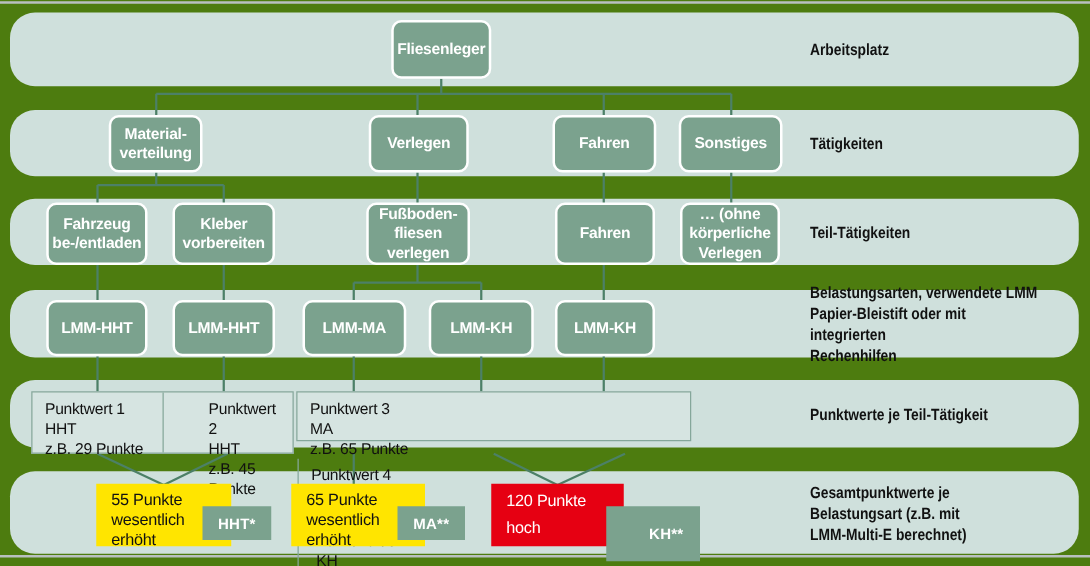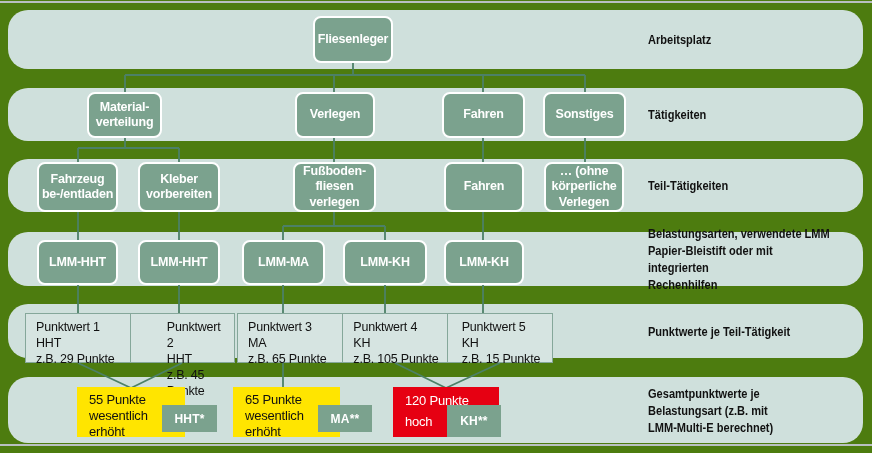--- a/index.html
+++ b/index.html
@@ -114,21 +114,21 @@
   <div class="node" style="left:444px;top:240px;width:80px;height:45px;">LMM-KH</div>
 
   <div class="cellgroup" style="left:25px;top:313px;width:210px;height:50px;">
     <div class="cell" style="width:105px;">Punktwert 1
 HHT
 z.B. 29 Punkte</div>
     <div class="cell" style="width:105px;padding-left:36px;">Punktwert 2
 HHT
 z.B. 45 Punkte</div>
   </div>
-  <div class="cellgroup" style="left:237px;top:313px;width:316px;height:50px;">
+  <div class="cellgroup" style="left:237px;top:313px;width:316px;height:40px;flex-direction:column;">
     <div class="cell" style="width:105px;">Punktwert 3
 MA
 z.B. 65 Punkte</div>
     <div class="cell" style="width:105px;">Punktwert 4
 KH
 z.B. 105 Punkte</div>
     <div class="cell" style="width:106px;padding-left:14px;">Punktwert 5
 KH
 z.B. 15 Punkte</div>
   </div>
@@ -140,21 +140,21 @@
 
   <div class="result elevated" style="left:233px;top:387px;width:107px;height:50px;">65 Punkte
 wesentlich
 erhöht</div>
   <div class="tag" style="left:318px;top:405px;width:54px;height:27px;">MA**</div>
 
   <div class="result high" style="left:393px;top:387px;width:106px;height:50px;">
     <span>120 Punkte</span>
     <span>hoch</span>
   </div>
-  <div class="tag" style="left:447px;top:405px;width:54px;height:32px;">KH**</div>
+  <div class="tag" style="left:485px;top:405px;width:54px;height:44px;padding-left:21px;">KH**</div>
 
   <div class="rowlabel" style="top:10px;height:59px;"><span>Arbeitsplatz</span></div>
   <div class="rowlabel" style="top:88px;height:53px;"><span>Tätigkeiten</span></div>
   <div class="rowlabel" style="top:159px;height:53px;"><span>Teil-Tätigkeiten</span></div>
   <div class="rowlabel" style="top:232px;height:54px;"><span>Belastungsarten, verwendete LMM
 Papier-Bleistift oder mit integrierten
 Rechenhilfen</span></div>
   <div class="rowlabel" style="top:304px;height:54px;"><span>Punktwerte je Teil-Tätigkeit</span></div>
   <div class="rowlabel" style="top:377px;height:66px;"><span>Gesamtpunktwerte je
 Belastungsart (z.B. mit

